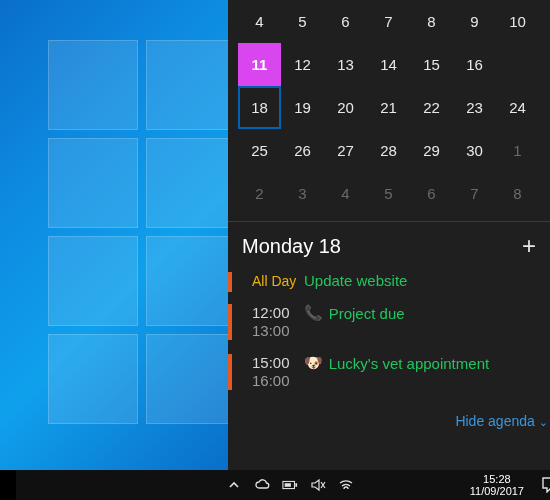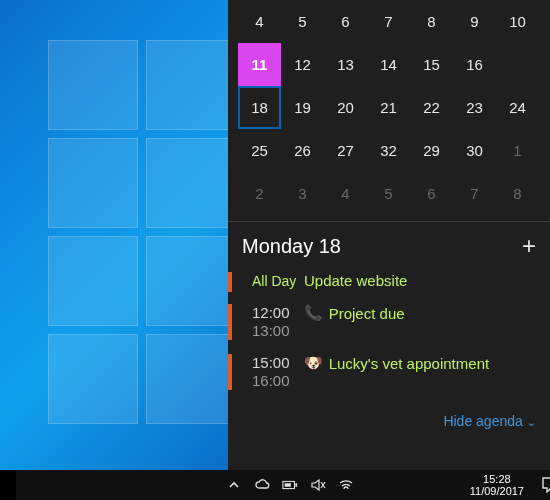--- a/index.html
+++ b/index.html
@@ -19,23 +19,23 @@
   .selected { border:2px solid #0063b1; }
   .agenda { border-top:1px solid #3a3a3a; margin-top:6px; padding:10px 14px 6px 14px; }
   .hdr { display:flex; justify-content:space-between; align-items:center; margin-bottom:12px; }
   .hdr-title { font-size:20px; font-weight:400; }
   .plus { font-size:24px; font-weight:300; color:#e8e8e8; cursor:pointer; }
   .event { display:flex; align-items:flex-start; margin:6px 0 14px 0; position:relative; padding-left:10px; }
   .bar { position:absolute; left:-14px; top:0; width:4px; background:#e35b23; }
   .bar.ad{height:20px;} .bar.tm{height:36px;}
   .times { width:52px; font-size:15px; color:#d8d8d8; line-height:18px; }
   .times .t2{color:#9c9c9c;}
-  .ev-text { font-size:15px; color:#bef264; display:flex; align-items:center; gap:6px; }
-  .allday .times{color:#bef264; font-size:14px;}
-  .hide-row { text-align:right; padding:2px 14px 6px 0; }
+  .ev-text { font-size:15px; color:#22c55e; display:flex; align-items:center; gap:6px; }
+  .allday .times{color:#eab308; font-size:14px;}
+  .hide-row { text-align:right; padding:2px 2px 6px 0; }
   .hide-link { color:#3a96dd; font-size:14px; cursor:pointer; }
   .chev { font-size:11px; margin-left:4px; }
   .taskbar { position:absolute; left:16px; bottom:0; width:550px; height:30px; background:#101010; display:flex; align-items:center; color:#fff; }
   .tb-left { display:flex; align-items:center; gap:12px; padding-left:210px; }
   .tb-icon { width:16px; height:16px; display:flex; align-items:center; justify-content:center; font-size:14px; color:#e0e0e0; cursor:pointer; }
   .tb-right { margin-left:auto; display:flex; align-items:center; gap:10px; padding-right:6px; }
   .clock { text-align:center; font-size:11px; line-height:12px; padding:0 6px; cursor:pointer; }
   .action-center { width:20px; height:20px; display:flex; align-items:center; justify-content:center; cursor:pointer; }
   svg { display:block; }
 </style>
@@ -79,21 +79,21 @@
           <div class="day">20</div>
           <div class="day">21</div>
           <div class="day">22</div>
           <div class="day">23</div>
           <div class="day">24</div>
         </div>
         <div class="wk">
           <div class="day">25</div>
           <div class="day">26</div>
           <div class="day">27</div>
-          <div class="day">32</div>
+          <div class="day">28</div>
           <div class="day">29</div>
           <div class="day">30</div>
           <div class="day dim">1</div>
         </div>
         <div class="wk">
           <div class="day dim">2</div>
           <div class="day dim">3</div>
           <div class="day dim">4</div>
           <div class="day dim">5</div>
           <div class="day dim">6</div>

